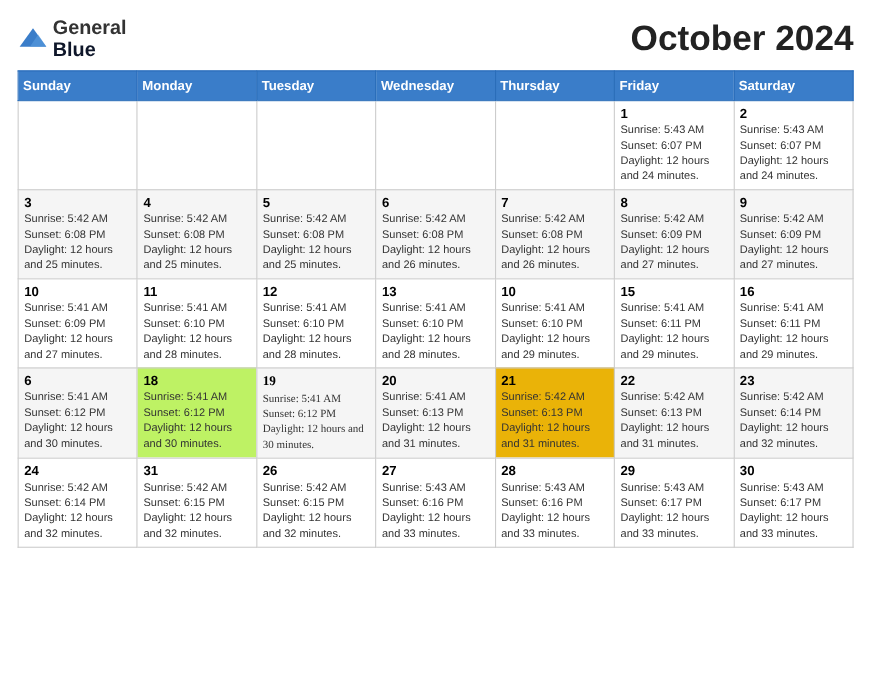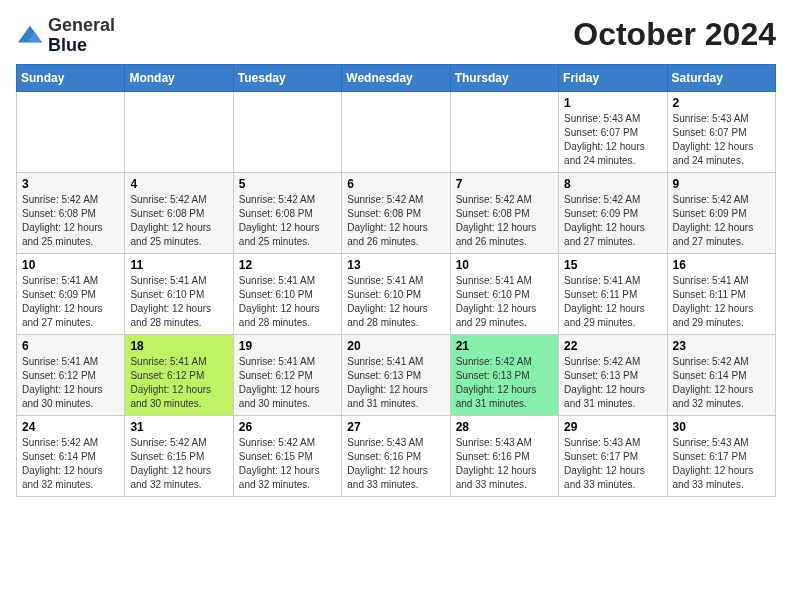--- a/index.html
+++ b/index.html
@@ -229,33 +229,33 @@
           <div class="day-info" style="white-space: pre-line;">Sunrise: 5:41 AM
 Sunset: 6:12 PM
 Daylight: 12 hours and 30 minutes.</div>
         </td>
         <td style="background: #bef264; margin-left: 29px;">
           <span class="day-num">18</span>
           <div class="day-info" style="white-space: pre-line;">Sunrise: 5:41 AM
 Sunset: 6:12 PM
 Daylight: 12 hours and 30 minutes.</div>
         </td>
-        <td style="background: rgb(245, 245, 245);">
+        <td style="background: rgb(245, 245, 245); font-family: Liberation Serif, serif;">
           <span class="day-num">19</span>
           <div class="day-info" style="white-space: pre-line;">Sunrise: 5:41 AM
 Sunset: 6:12 PM
 Daylight: 12 hours and 30 minutes.</div>
         </td>
         <td style="background: rgb(245, 245, 245);">
           <span class="day-num">20</span>
           <div class="day-info" style="white-space: pre-line;">Sunrise: 5:41 AM
 Sunset: 6:13 PM
 Daylight: 12 hours and 31 minutes.</div>
         </td>
-        <td style="background: #86efac; margin-left: 24px;">
+        <td style="background: #eab308; margin-left: 24px;">
           <span class="day-num">21</span>
           <div class="day-info" style="white-space: pre-line;">Sunrise: 5:42 AM
 Sunset: 6:13 PM
 Daylight: 12 hours and 31 minutes.</div>
         </td>
         <td style="background: rgb(245, 245, 245);">
           <span class="day-num">22</span>
           <div class="day-info" style="white-space: pre-line;">Sunrise: 5:42 AM
 Sunset: 6:13 PM
 Daylight: 12 hours and 31 minutes.</div>

